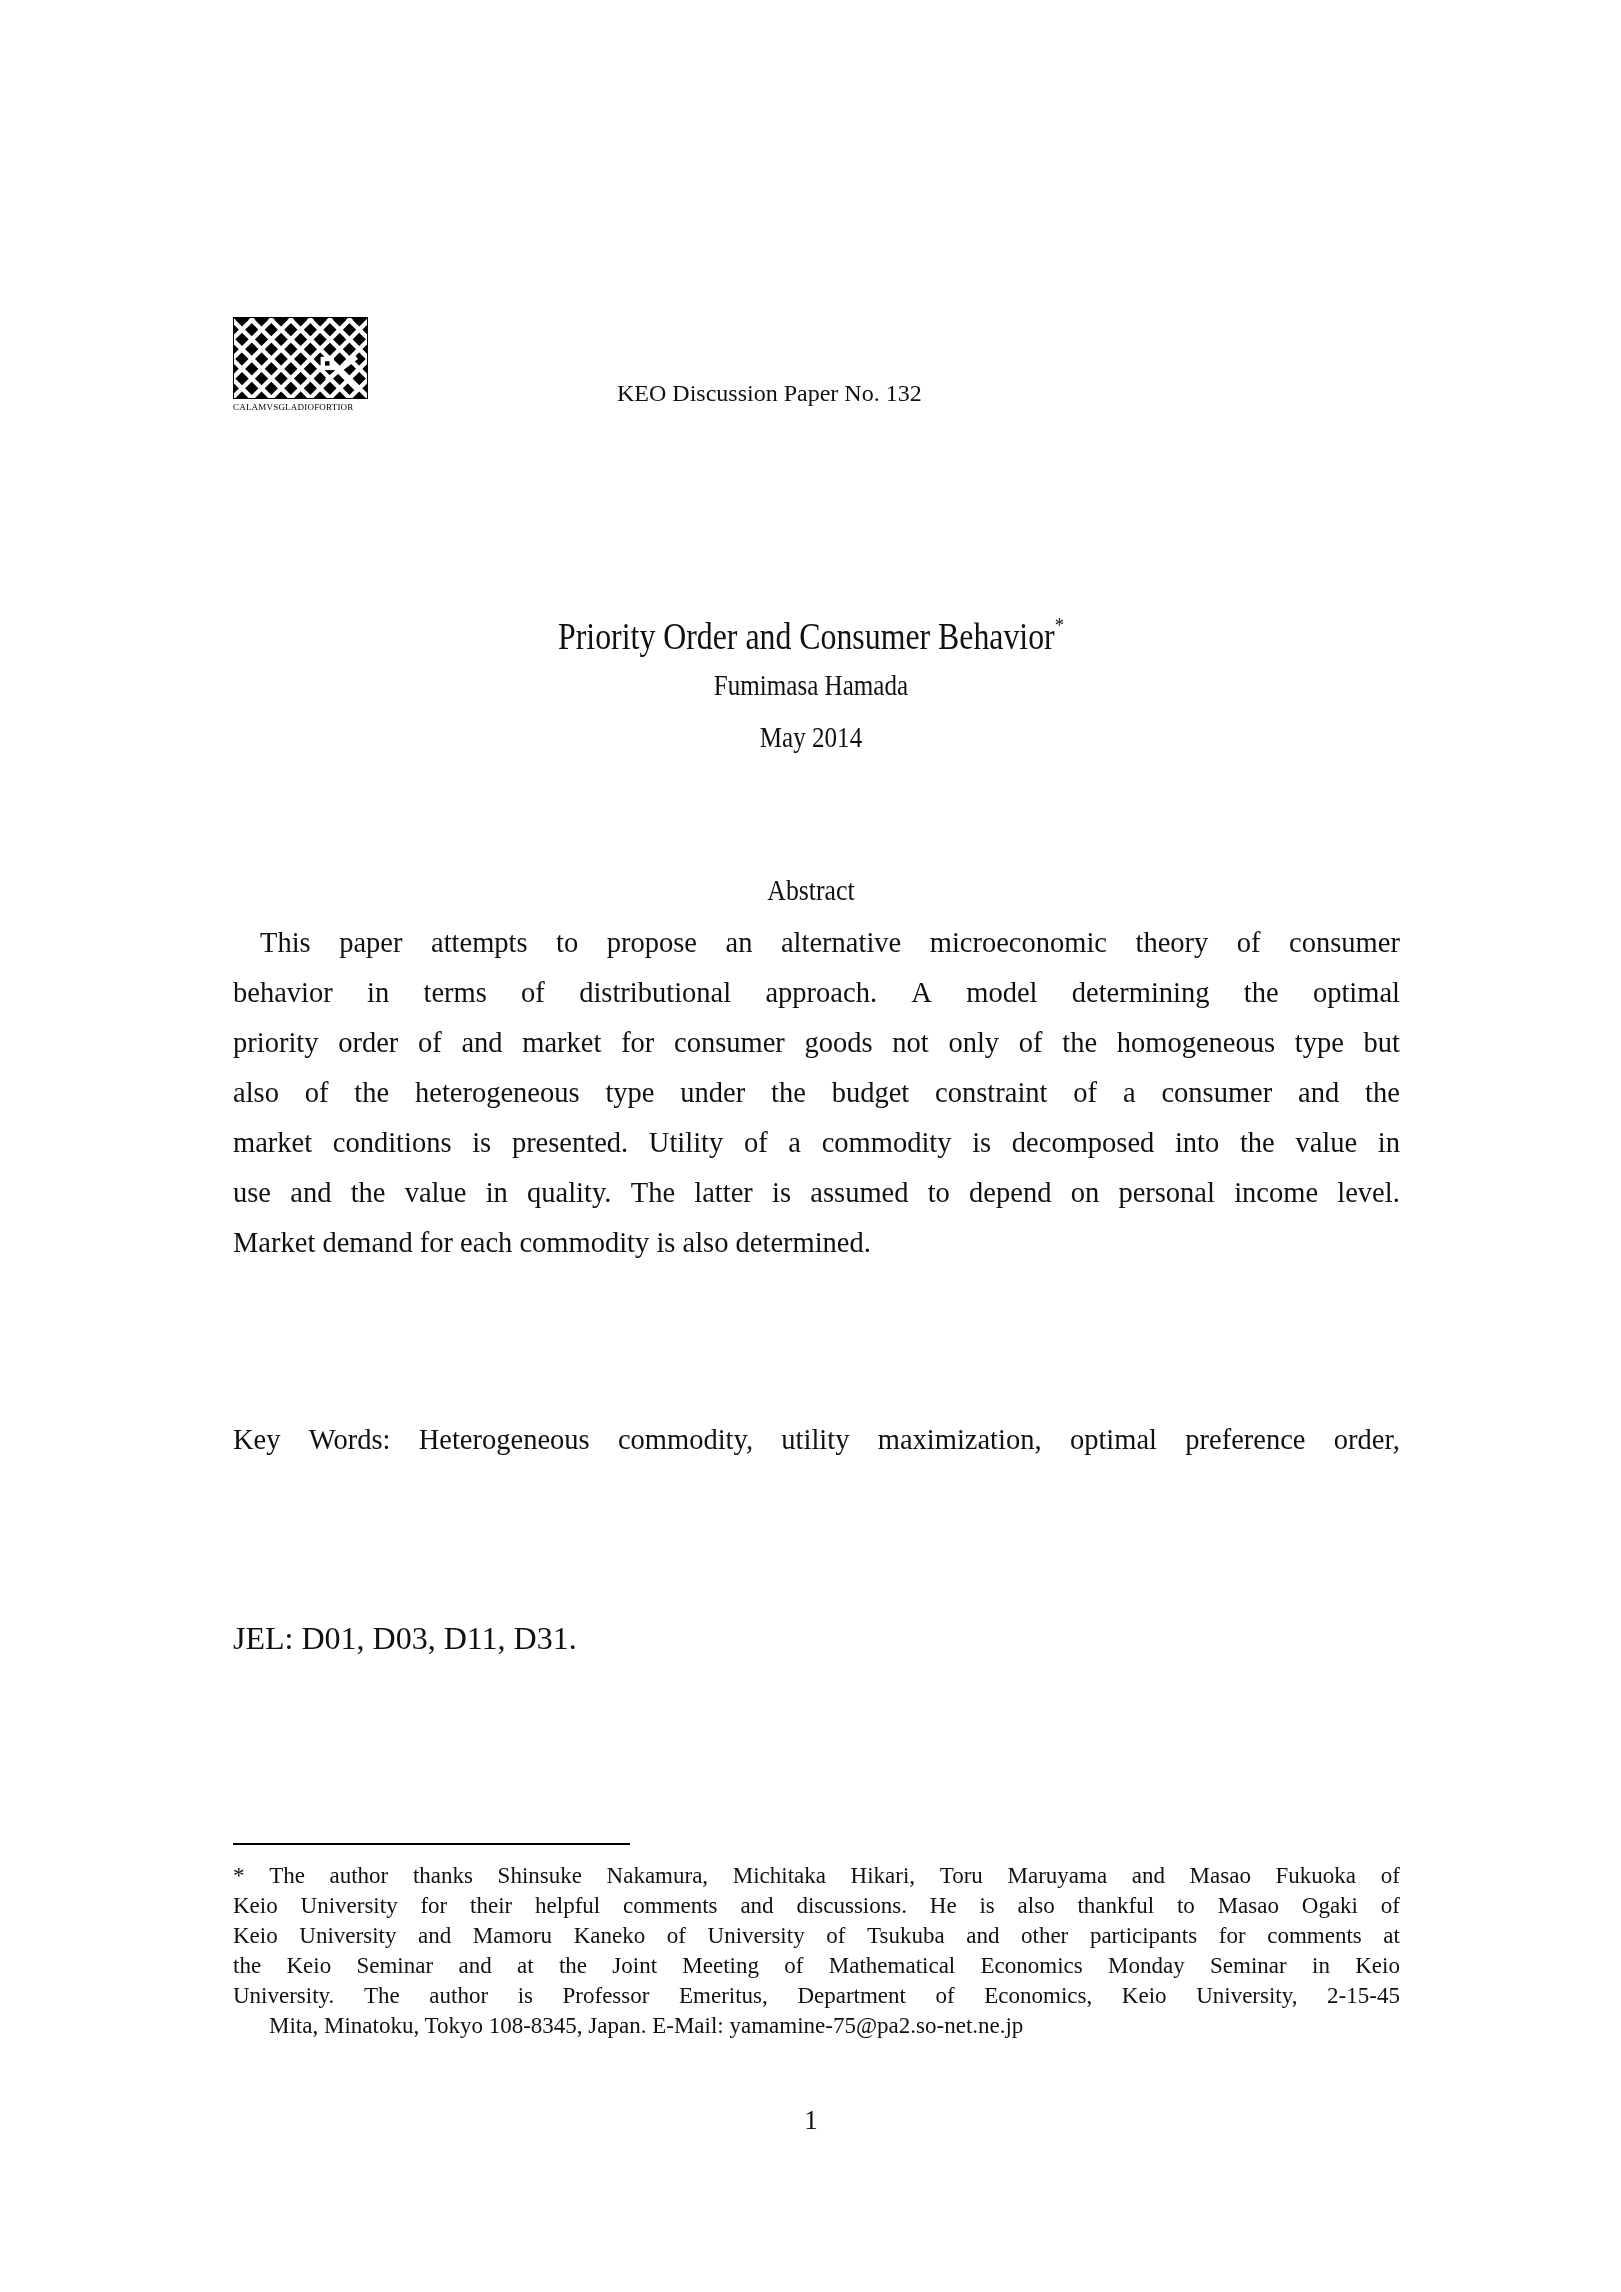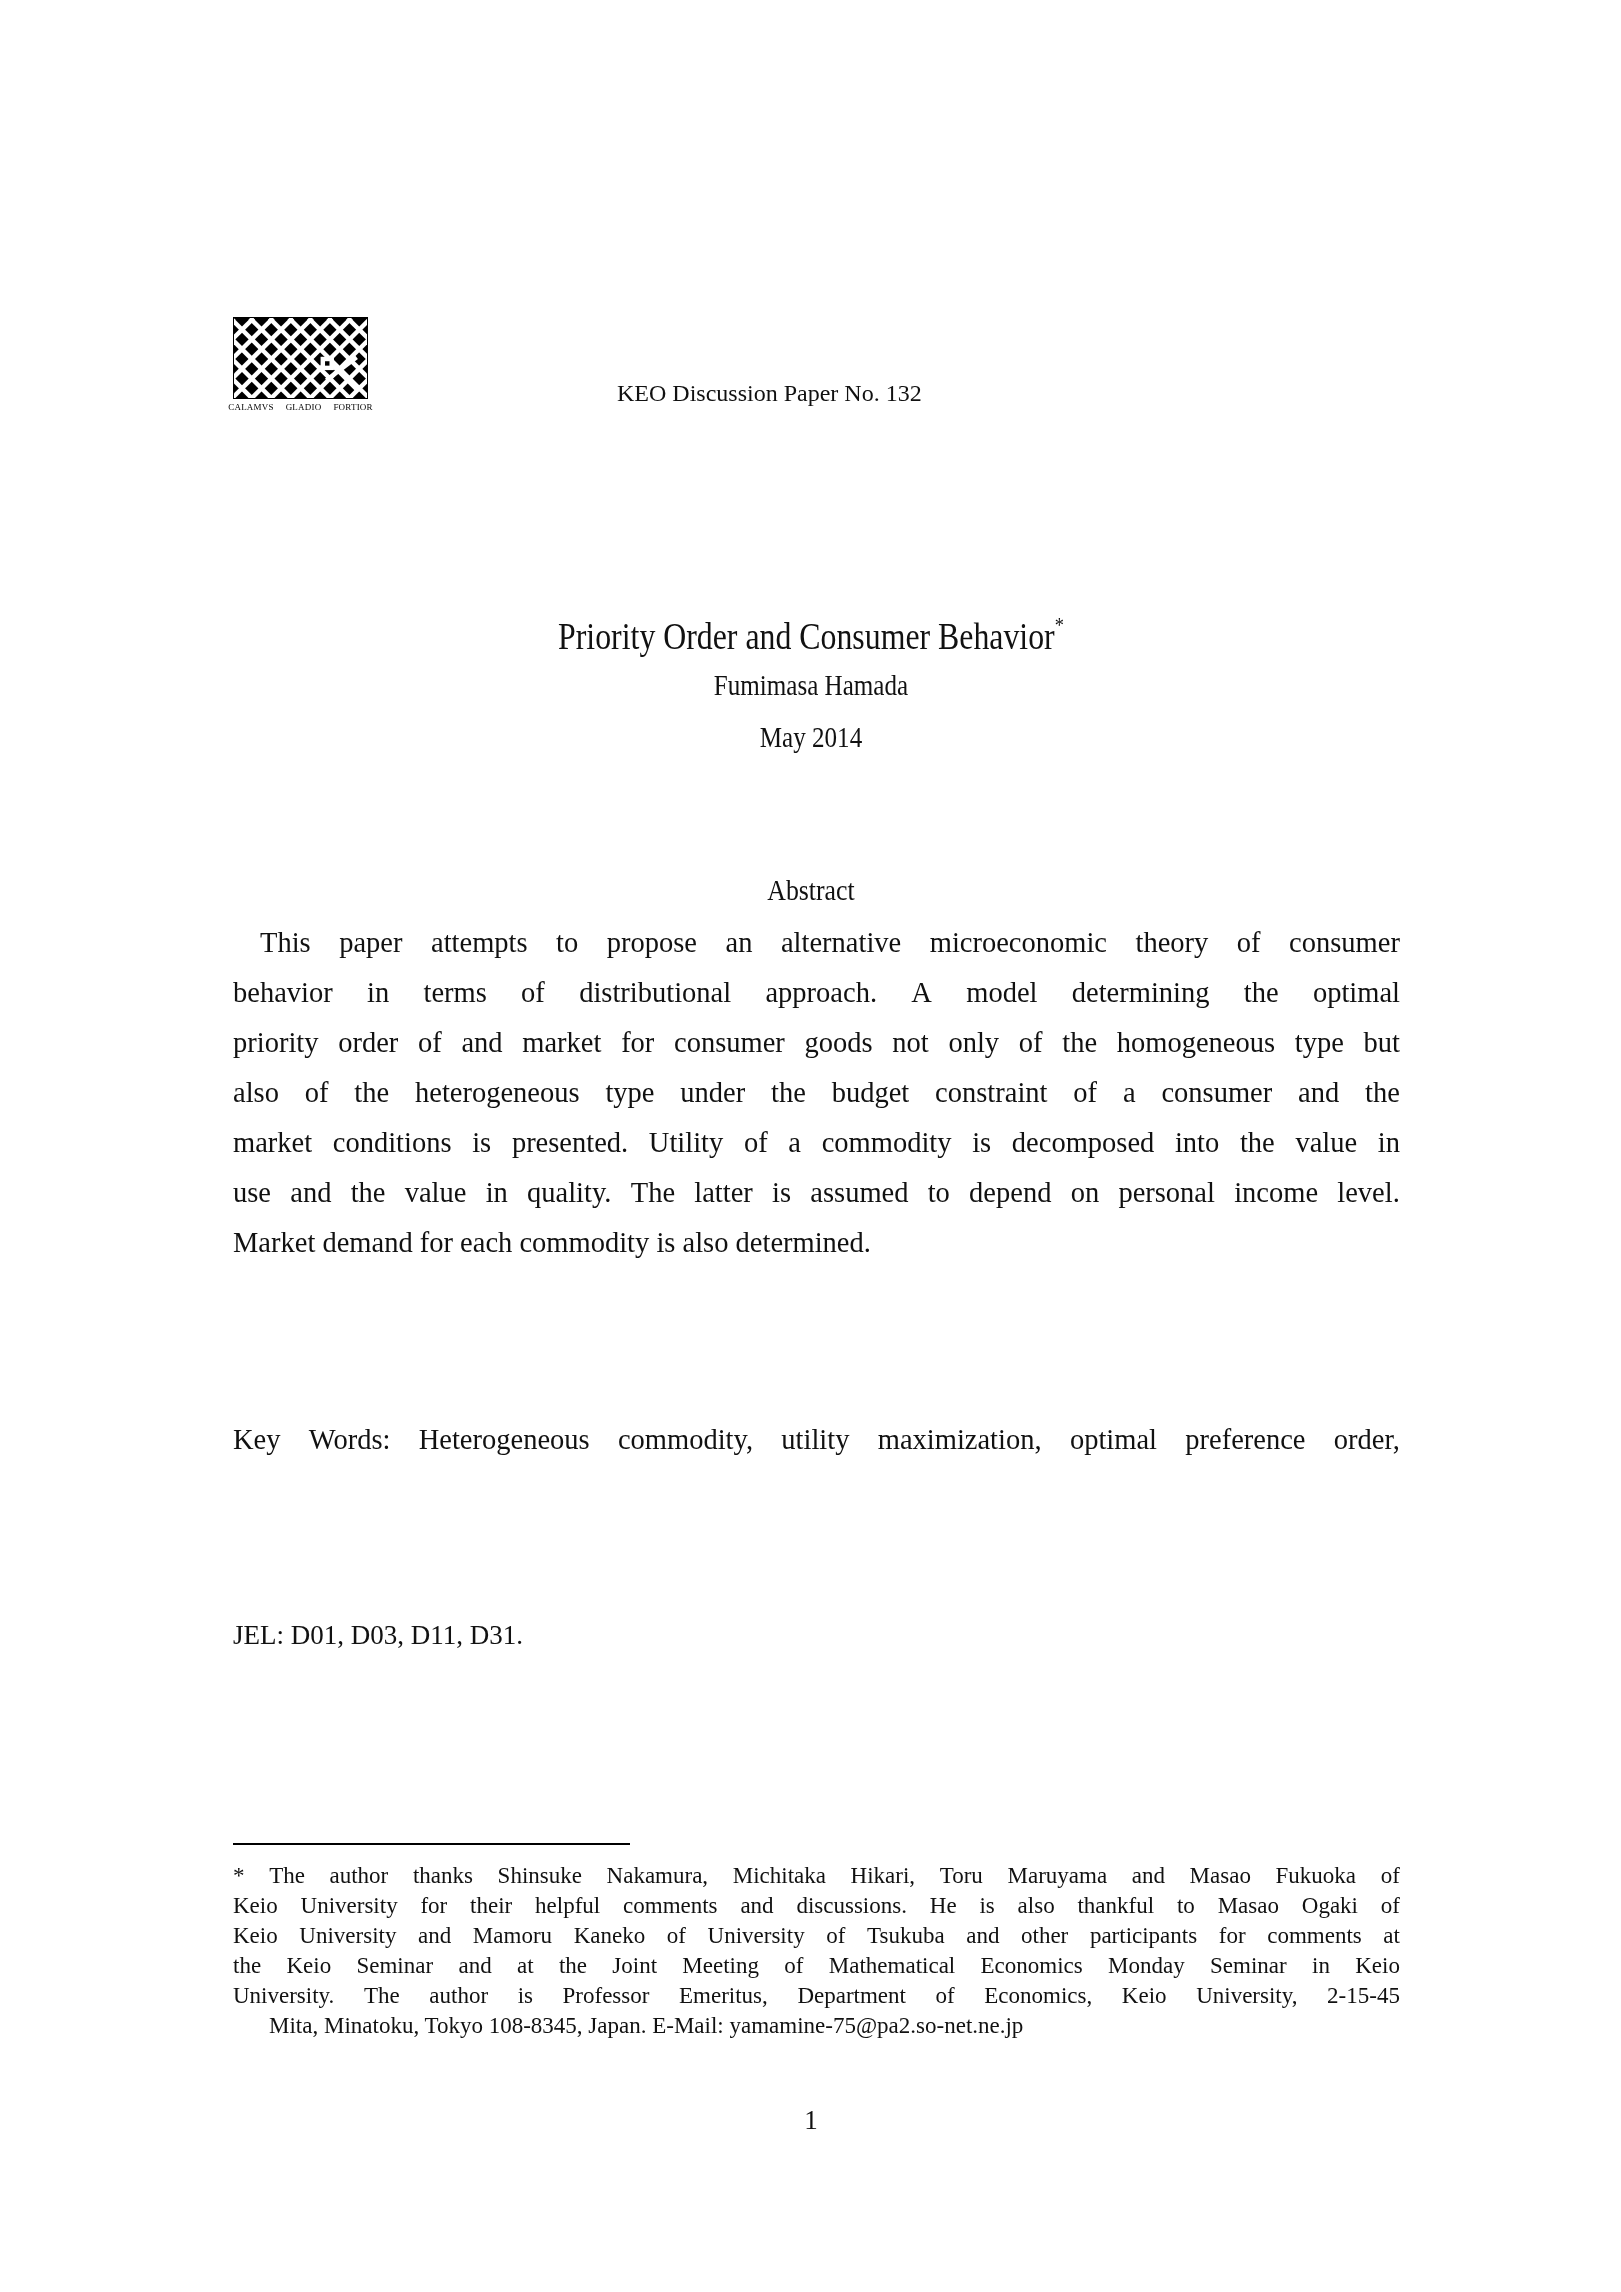--- a/index.html
+++ b/index.html
@@ -2,39 +2,39 @@
 <html style="font-size:14.3px"><head>
 <meta charset="utf-8">
 <style>
   html, body { margin: 0; padding: 0; background: #ffffff; }
   body { width: 1622px; height: 2293px; position: relative; overflow: hidden; color: #111; }
   .serif { font-family: "Liberation Serif", "DejaVu Serif", serif; }
   .cond { font-family: "Liberation Serif", "DejaVu Serif", serif; }
 
   #logo { position: absolute; left: 233px; top: 317px; width: 135px; height: 100px; }
   #logo .box { position: absolute; left: 0; top: 0; width: 135px; height: 82px; background: #000; overflow: hidden; border: 0.9px solid #000; box-sizing: border-box; }
-  #logo .caption { position: absolute; left: 0; top: 85px; width: 135px; font-family: "Liberation Serif", serif; font-size: 9px; letter-spacing: 0.2px; display: flex; justify-content: center; color: #000; gap: 12px; }
+  #logo .caption { position: absolute; left: 0; top: 85px; width: 135px; font-family: "Liberation Serif", serif; font-size: 9px; letter-spacing: 0.2px; display: flex; justify-content: flex-start; color: #000; }
 
   #series { position: absolute; left: 617px; top: 380px; font-size: 24px; }
 
   #title { position: absolute; left: 0; width: 1622px; top: 615px; text-align: center; font-size: 37px; transform: scaleX(0.86); }
   #title sup { font-size: 21.4px; position: relative; top: -3.6px; }
   #author { position: absolute; left: 0; width: 1622px; top: 670px; text-align: center; font-size: 28.5px; transform: scaleX(0.88); }
   #date { position: absolute; left: 0; width: 1622px; top: 722px; text-align: center; font-size: 28.5px; transform: scaleX(0.88); }
 
   #abstract-heading { position: absolute; left: 0; width: 1622px; top: 873px; text-align: center; font-size: 30px; transform: scaleX(0.86); }
 
   .para { position: absolute; left: 233px; width: 1167px; font-size: 28.5px; }
   .line { height: 50px; line-height: 50px; white-space: nowrap; display: flex; justify-content: space-between; transform-origin: left center; }
   .line.last { justify-content: flex-start; }
   .line span { display: inline-block; }
 
   #abstract { top: 918px; }
   #keywords { top: 1415px; }
-  #jel { position: absolute; left: 233px; top: 1620px; font-size: 27px; }
+  #jel { position: absolute; left: 233px; top: 1620px; font-size: 32px; }
 
   #fn-rule { position: absolute; left: 233px; top: 1843px; width: 397px; height: 0; border-top: 2.7px solid #000; }
   #footnote { top: 1861px; font-size: 23px; }
   #footnote .line { height: 30px; line-height: 30px; }
 
   #page-number { position: absolute; left: 0; width: 1622px; top: 2105px; text-align: center; font-size: 27px; }
 </style>
 </head>
 <body>
 

